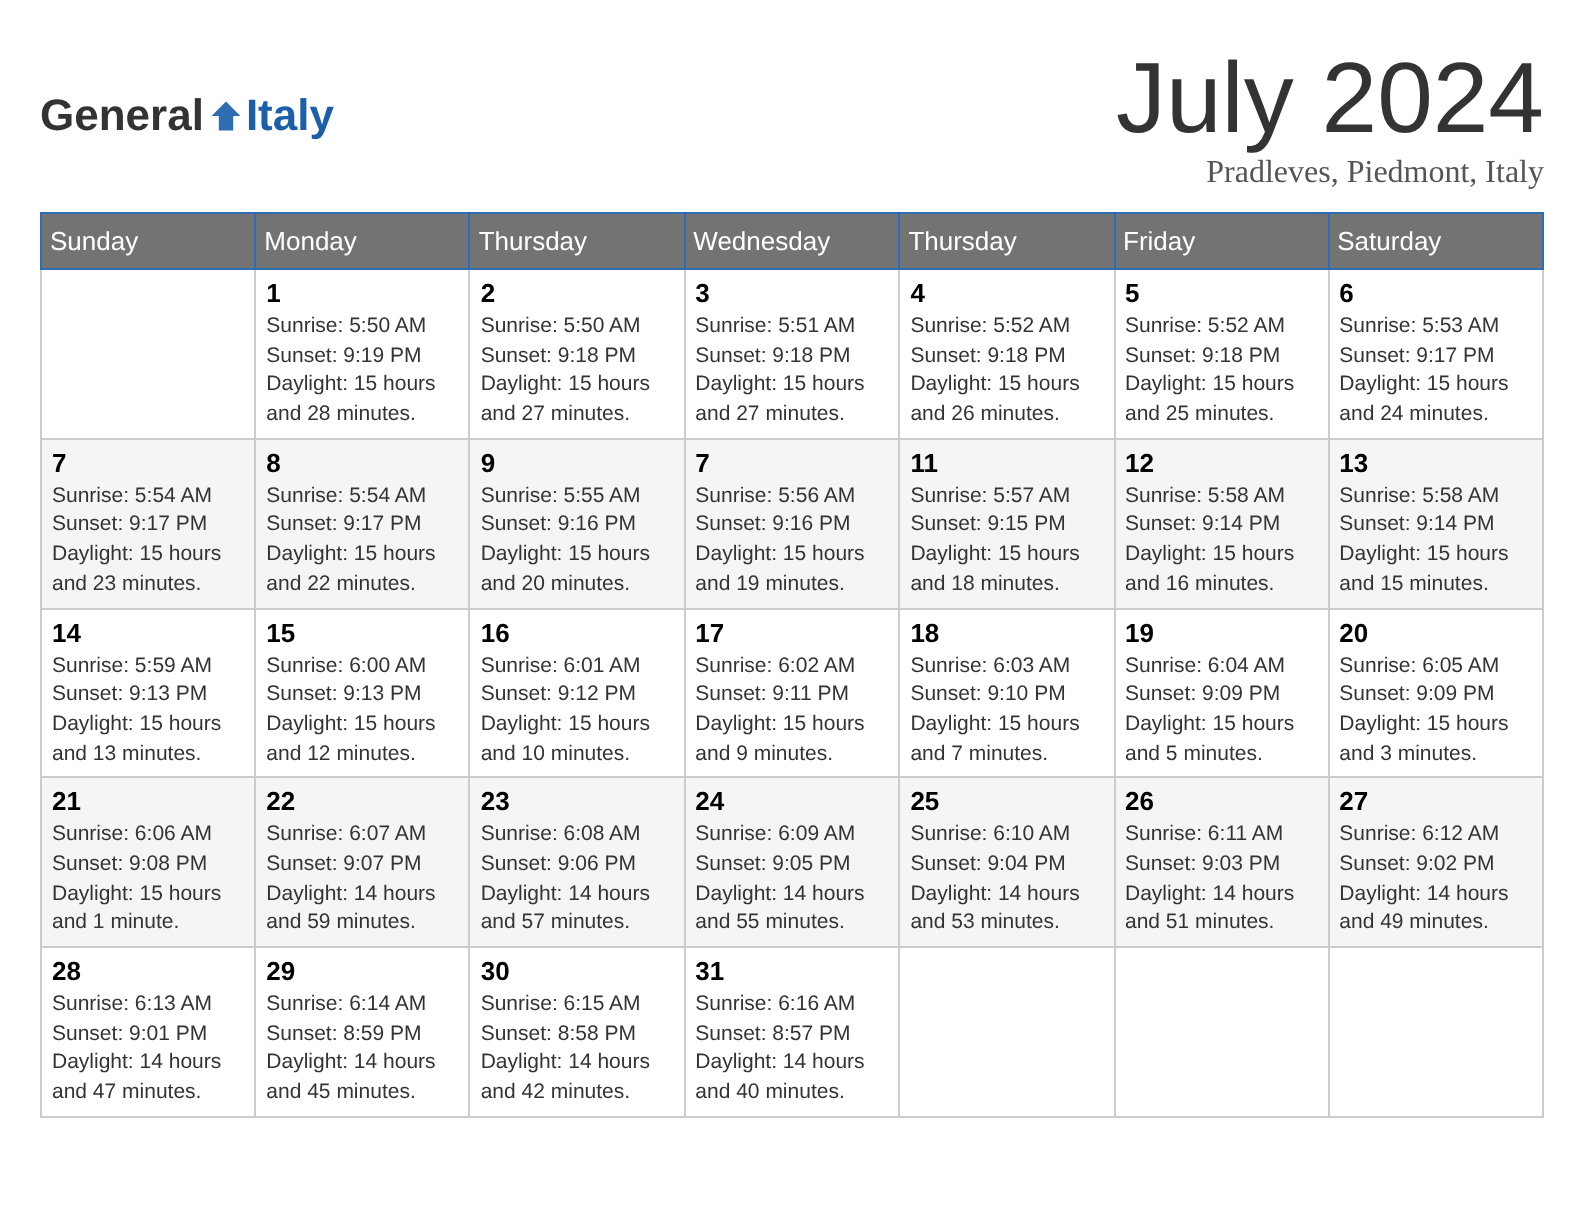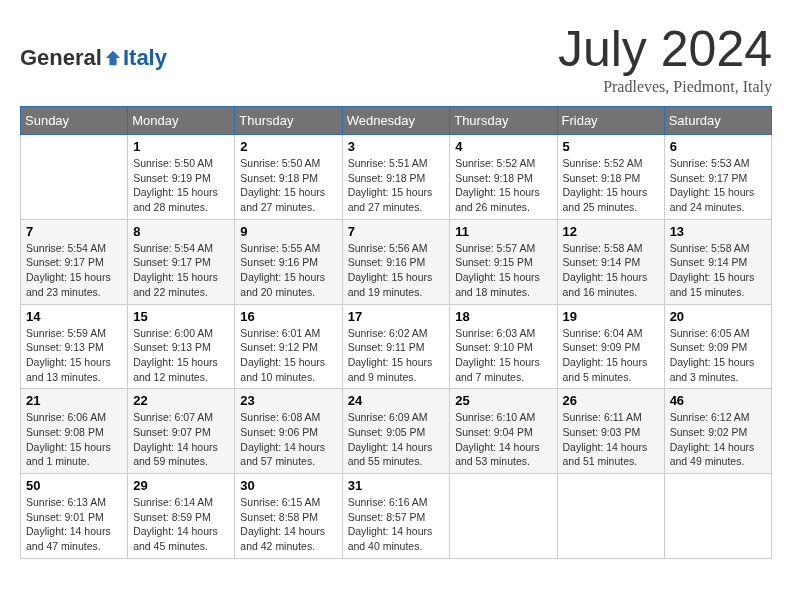--- a/index.html
+++ b/index.html
@@ -228,27 +228,27 @@
         </td>
         <td>
           <span class="day-number">25</span>
           <div class="day-info">Sunrise: 6:10 AM<br>Sunset: 9:04 PM<br>Daylight: 14 hours and 53 minutes.</div>
         </td>
         <td>
           <span class="day-number">26</span>
           <div class="day-info">Sunrise: 6:11 AM<br>Sunset: 9:03 PM<br>Daylight: 14 hours and 51 minutes.</div>
         </td>
         <td>
-          <span class="day-number">46</span>
+          <span class="day-number">27</span>
           <div class="day-info">Sunrise: 6:12 AM<br>Sunset: 9:02 PM<br>Daylight: 14 hours and 49 minutes.</div>
         </td>
       </tr>
       <tr>
         <td>
-          <span class="day-number">50</span>
+          <span class="day-number">28</span>
           <div class="day-info">Sunrise: 6:13 AM<br>Sunset: 9:01 PM<br>Daylight: 14 hours and 47 minutes.</div>
         </td>
         <td>
           <span class="day-number">29</span>
           <div class="day-info">Sunrise: 6:14 AM<br>Sunset: 8:59 PM<br>Daylight: 14 hours and 45 minutes.</div>
         </td>
         <td>
           <span class="day-number">30</span>
           <div class="day-info">Sunrise: 6:15 AM<br>Sunset: 8:58 PM<br>Daylight: 14 hours and 42 minutes.</div>
         </td>

